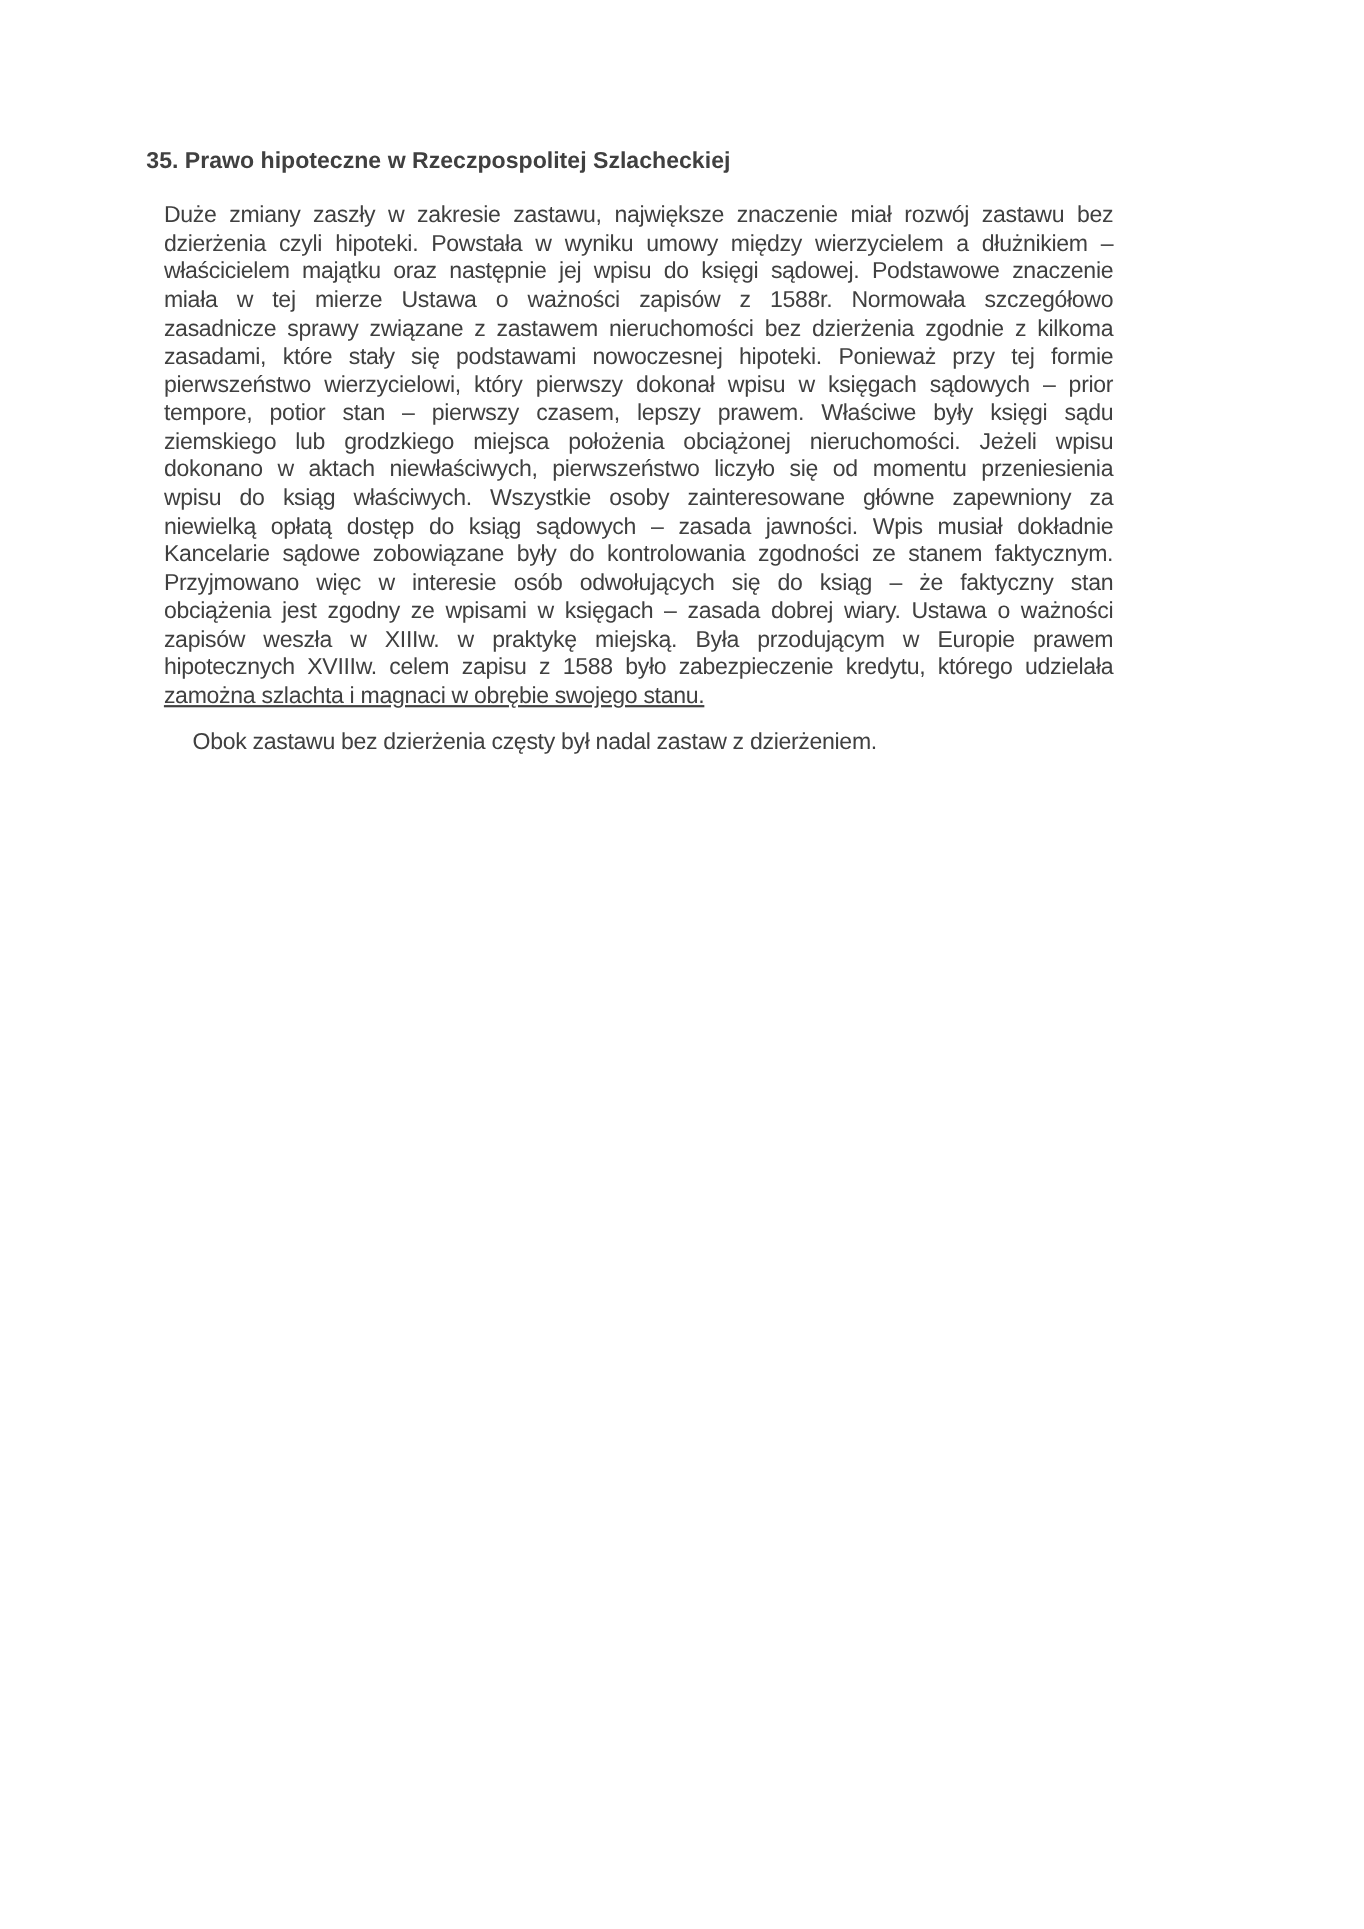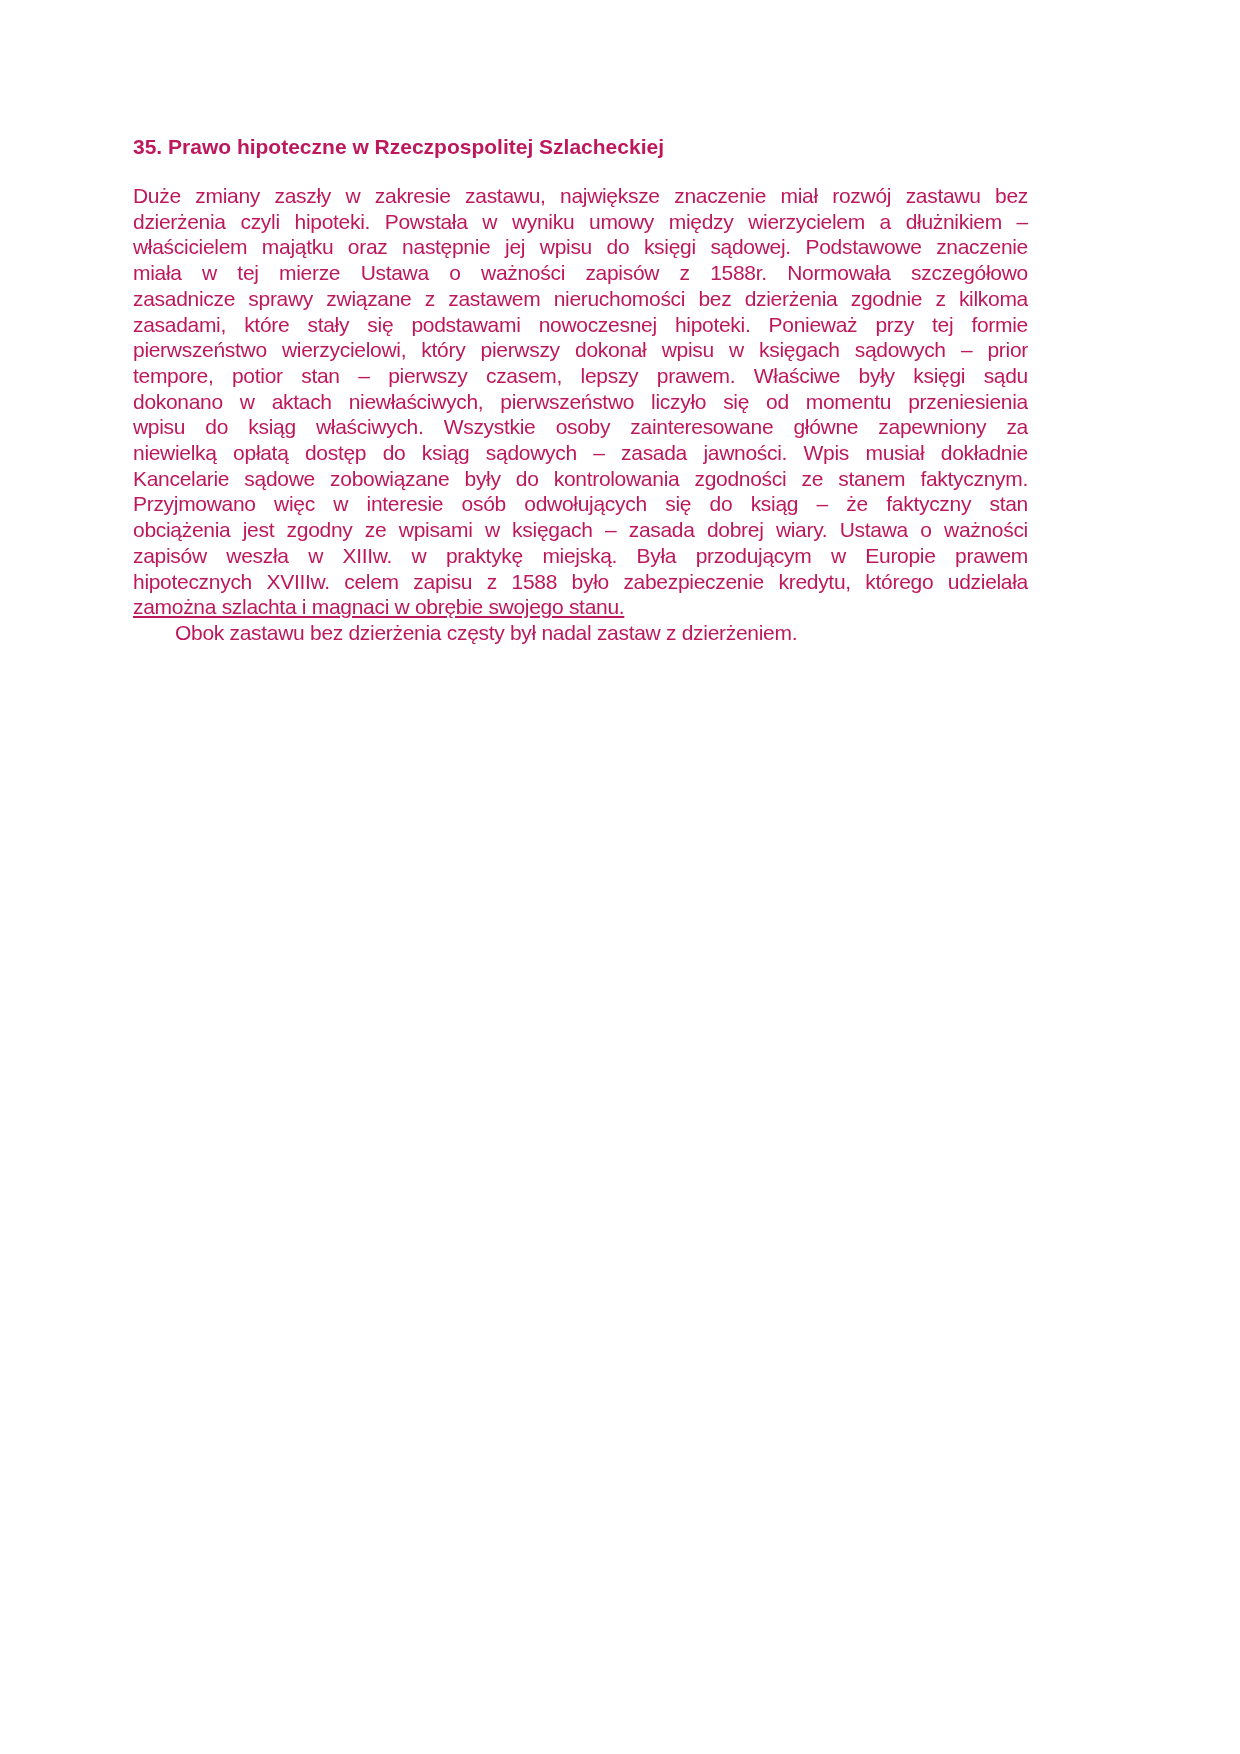--- a/index.html
+++ b/index.html
@@ -2,34 +2,34 @@
 <html><head>
   <meta charset="utf-8">
   <style>
     html, body { margin: 0; padding: 0; background: #ffffff; }
     body { width: 1240px; height: 1754px; position: relative; overflow: hidden; }
     .page {
       position: absolute;
       left: 133px;
       top: 134px;
       width: 895px;
-      color: #be185d;
+      color: #404040;
       font-family: "Liberation Sans", sans-serif;
     }
     .title {
       font-size: 21px;
       font-weight: bold;
       line-height: 26px;
       margin: 0 0 23px 0;
       letter-spacing: 0px;
     }
     .para {
       font-size: 21px;
       line-height: 25.7px;
-      margin: 0;
+      margin: 16px;
       text-align: justify;
       letter-spacing: -0.3px;
     }
     .line {
       display: block;
       text-align: justify;
       text-align-last: justify;
       white-space: nowrap;
       overflow: visible;
     }
@@ -49,20 +49,21 @@
   <h1 class="title">35. Prawo hipoteczne w Rzeczpospolitej Szlacheckiej</h1>
   <p class="para">
     <span class="line">Duże zmiany zaszły w zakresie zastawu, największe znaczenie miał rozwój zastawu bez</span>
     <span class="line">dzierżenia czyli hipoteki. Powstała w wyniku umowy między wierzycielem a dłużnikiem –</span>
     <span class="line">właścicielem majątku oraz następnie jej wpisu do księgi sądowej. Podstawowe znaczenie</span>
     <span class="line">miała w tej mierze Ustawa o ważności zapisów z 1588r. Normowała szczegółowo</span>
     <span class="line">zasadnicze sprawy związane z zastawem nieruchomości bez dzierżenia zgodnie z kilkoma</span>
     <span class="line">zasadami, które stały się podstawami nowoczesnej hipoteki. Ponieważ przy tej formie</span>
     <span class="line">pierwszeństwo wierzycielowi, który pierwszy dokonał wpisu w księgach sądowych – prior</span>
     <span class="line">tempore, potior stan – pierwszy czasem, lepszy prawem. Właściwe były księgi sądu</span>
+    <span class="line">ziemskiego lub grodzkiego miejsca położenia obciążonej nieruchomości. Jeżeli wpisu</span>
     <span class="line">dokonano w aktach niewłaściwych, pierwszeństwo liczyło się od momentu przeniesienia</span>
     <span class="line">wpisu do ksiąg właściwych. Wszystkie osoby zainteresowane główne zapewniony za</span>
     <span class="line">niewielką opłatą dostęp do ksiąg sądowych – zasada jawności. Wpis musiał dokładnie</span>
     <span class="line">Kancelarie sądowe zobowiązane były do kontrolowania zgodności ze stanem faktycznym.</span>
     <span class="line">Przyjmowano więc w interesie osób odwołujących się do ksiąg – że faktyczny stan</span>
     <span class="line">obciążenia jest zgodny ze wpisami w księgach – zasada dobrej wiary. Ustawa o ważności</span>
     <span class="line">zapisów weszła w XIIIw. w praktykę miejską. Była przodującym w Europie prawem</span>
     <span class="line">hipotecznych XVIIIw. celem zapisu z 1588 było zabezpieczenie kredytu, którego udzielała</span>
     <span class="line last">zamożna szlachta i magnaci w obrębie swojego stanu.</span>
   </p>

